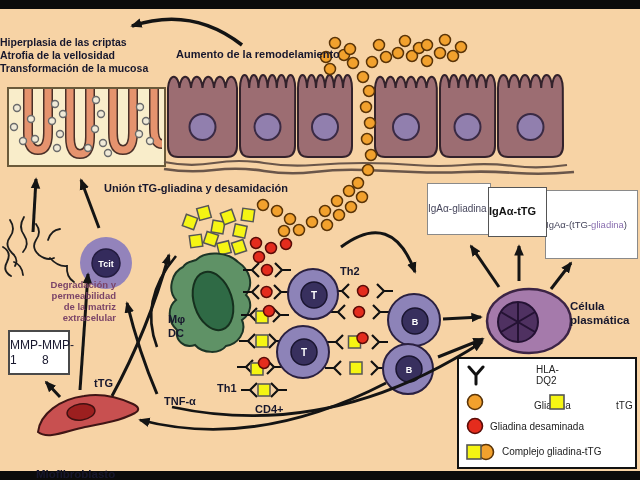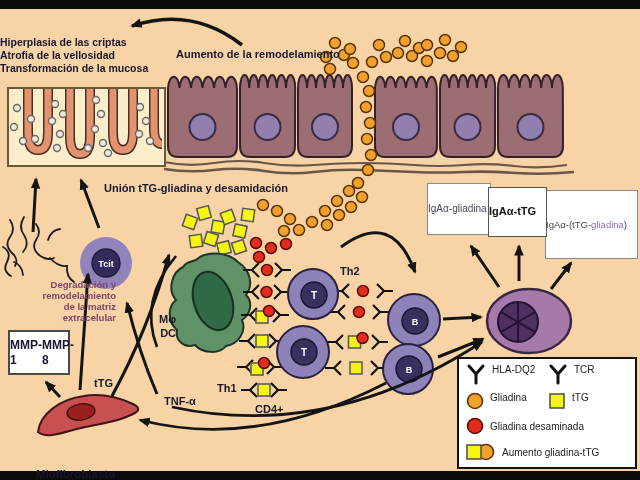--- a/index.html
+++ b/index.html
@@ -7,29 +7,29 @@
          font-family:"Liberation Sans",sans-serif;}
   .bar{position:absolute;left:0;width:640px;background:#0b0b0b;}
   #bar-top{top:0;height:9px;}
   #bar-bottom{top:471px;height:9px;}
   svg{position:absolute;left:0;top:0;}
   .lbl{position:absolute;font-weight:bold;font-size:11px;color:#17172d;white-space:nowrap;z-index:5;}
   .tl{left:0;top:36px;width:170px;text-align:left;line-height:1.25;font-size:10.5px;}
   .degr{left:30px;top:280px;width:86px;font-size:9.5px;color:#7b4468;line-height:1.15;white-space:normal;text-align:right;}
   .box{position:absolute;background:#fff;display:flex;flex-direction:row;align-items:center;
        justify-content:flex-start;z-index:4;line-height:1.2;}
-  #mmp-box{left:8px;top:330px;width:58px;height:41px;border:2px solid #4a4a4a;font-weight:bold;font-size:12px;color:#17172d;}
+  #mmp-box{left:8px;top:330px;width:58px;height:41px;border:2px solid #4a4a4a;font-weight:normal;font-size:12px;color:#17172d;}
   #iga1{left:427px;top:183px;width:62px;height:50px;border:1px solid #8a8a8a;font-size:10px;color:#46465c;}
   #iga2{left:488px;top:187px;width:57px;height:48px;border:1px solid #555;font-size:11px;font-weight:bold;color:#111;z-index:5;}
   #iga3{left:545px;top:190px;width:91px;height:67px;border:1px solid #8a8a8a;font-size:9.5px;color:#46465c;}
   #iga3 .hl{color:#8a6fb0;}
   #legend{left:457px;top:357px;width:180px;height:112px;border:2px solid #111;background:#fff;
           position:absolute;z-index:4;padding:5px 6px;box-sizing:border-box;display:flex;flex-direction:column;justify-content:space-between;}
   .lrow{display:flex;align-items:center;font-size:10px;color:#222;}
-  .lrow .half{display:flex;align-items:flex-start;width:50%;}
+  .lrow .half{display:flex;align-items:flex-end;width:50%;gap:44px;}
   .lrow svg{position:static;flex:none;margin-right:5px;}
   .cel{left:570px;top:300px;font-size:11.5px;line-height:1.2;}
 </style>
 </head>
 <body>
 
 <div id="stage">
   <div class="bar" id="bar-top"></div>
   <div class="bar" id="bar-bottom"></div>
 
@@ -289,38 +289,42 @@
 
   <div class="lbl tl">
     <div>Hiperplasia de las criptas</div>
     <div>Atrofia de la vellosidad</div>
     <div>Transformación de la mucosa</div>
   </div>
   <div class="lbl" style="left:176px;top:48px;">Aumento de la remodelamiento</div>
   <div class="lbl" style="left:104px;top:182px;">Unión tTG-gliadina y desamidación</div>
   <div class="lbl degr">
     <div>Degradación y</div>
-    <div>remodelamiento</div>
+    <div>permeabilidad</div>
     <div>de la matriz</div>
     <div>extracelular</div>
   </div>
   <div class="box" id="mmp-box">
     <div>MMP-1</div>
     <div>MMP-8</div>
   </div>
   <div class="lbl" style="left:94px;top:377px;">tTG</div>
   <div class="lbl" style="left:164px;top:395px;">TNF-α</div>
   <div class="lbl" style="left:36px;top:448px;font-size:11.5px;margin-top:20px;">Miofibroblasto</div>
   <div class="lbl" style="left:217px;top:382px;">Th1</div>
   <div class="lbl" style="left:255px;top:403px;">CD4+</div>
-  <div class="lbl" style="left:159px;top:312px;line-height:1.3;text-align:right;">
+  <div class="lbl" style="left:168px;top:312px;line-height:1.3;">
     <div>Mφ</div>
     <div>DC</div>
   </div>
   <div class="lbl" style="left:340px;top:218px;margin-top:47px;">Th2</div>
+  <div class="lbl cel">
+    <div>Célula</div>
+    <div>plasmática</div>
+  </div>
 
   <div class="box" id="iga1">
     <div>IgA</div>
     <div>α-gliadina</div>
   </div>
   <div class="box" id="iga2">
     <div>IgA</div>
     <div>α-tTG</div>
   </div>
   <div class="box" id="iga3">
@@ -328,26 +332,20 @@
     <div><span>α-(tTG-</span><span class="hl">gliadina</span><span>)</span></div>
   </div>
 
   <div id="legend">
     <div class="lrow">
       <span class="half">
         <svg width="22" height="21">
             <path d="M11,19 V10 M11,10 L4,2 M11,10 L18,2" stroke="#111" stroke-width="3" fill="none" stroke-linecap="round"></path>
           </svg>
         <span>HLA-DQ2</span>
-      </span>
-      <span class="half">
-        <svg width="22" height="21">
-            <path d="M11,19 V10 M11,10 L4,2 M11,10 L18,2" stroke="#111" stroke-width="3" fill="none" stroke-linecap="round"></path>
-          </svg>
-        <span>TCR</span>
       </span>
     </div>
     <div class="lrow">
       <span class="half">
         <svg width="20" height="18">
             <circle cx="10" cy="9" r="7.5" fill="#f2a12d" stroke="#5a3408" stroke-width="1.6"></circle>
           </svg>
         <span>Gliadina</span>
       </span>
       <span class="half">
@@ -361,16 +359,16 @@
       <svg width="20" height="18">
           <circle cx="10" cy="9" r="7.5" fill="#e42c1d" stroke="#5a0c08" stroke-width="1.6"></circle>
         </svg>
       <span>Gliadina desaminada</span>
     </div>
     <div class="lrow">
       <svg width="32" height="20">
         <circle cx="21" cy="10" r="7.5" fill="#f2a12d" stroke="#5a3408" stroke-width="1.6"></circle>
         <rect x="2" y="3" width="14" height="14" fill="#f5f513" stroke="#555" stroke-width="1.6"></rect>
       </svg>
-      <span>Aumento gliadina-tTG</span>
+      <span>Complejo gliadina-tTG</span>
     </div>
   </div>
 </div>
 
 </body></html>

